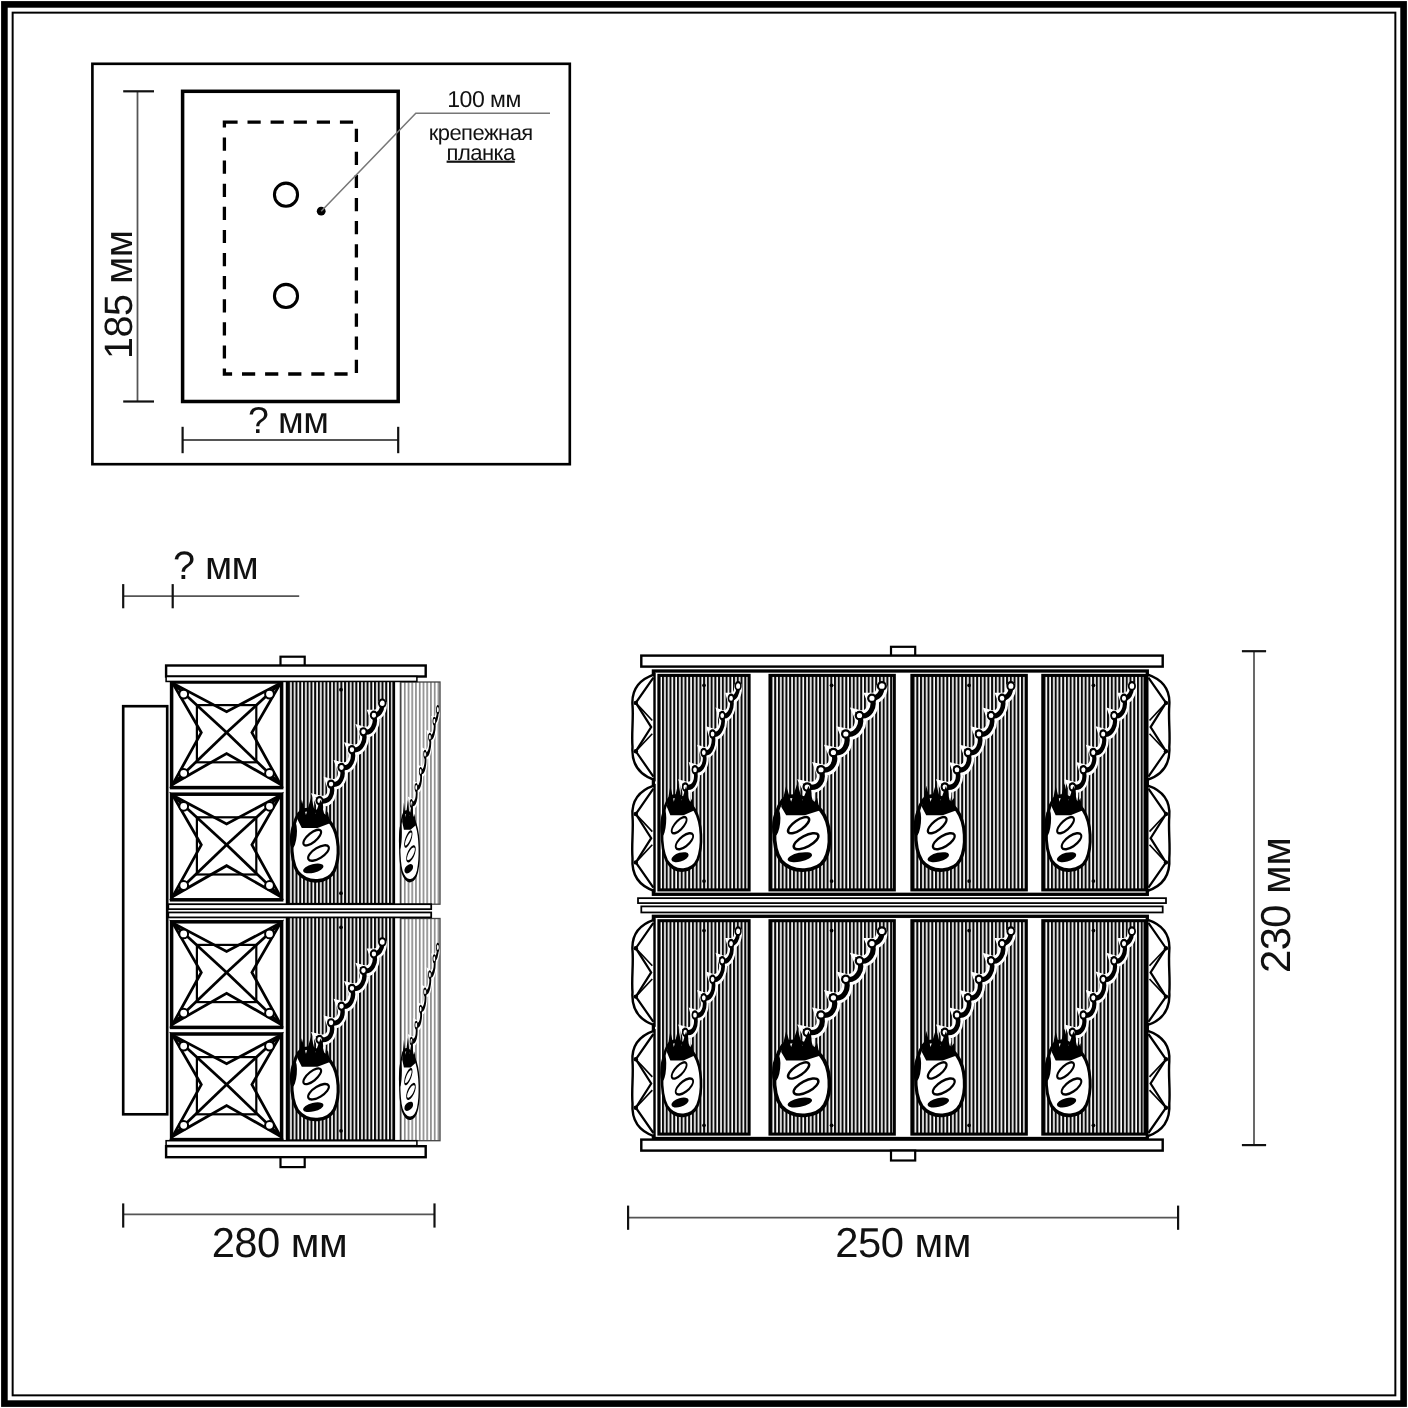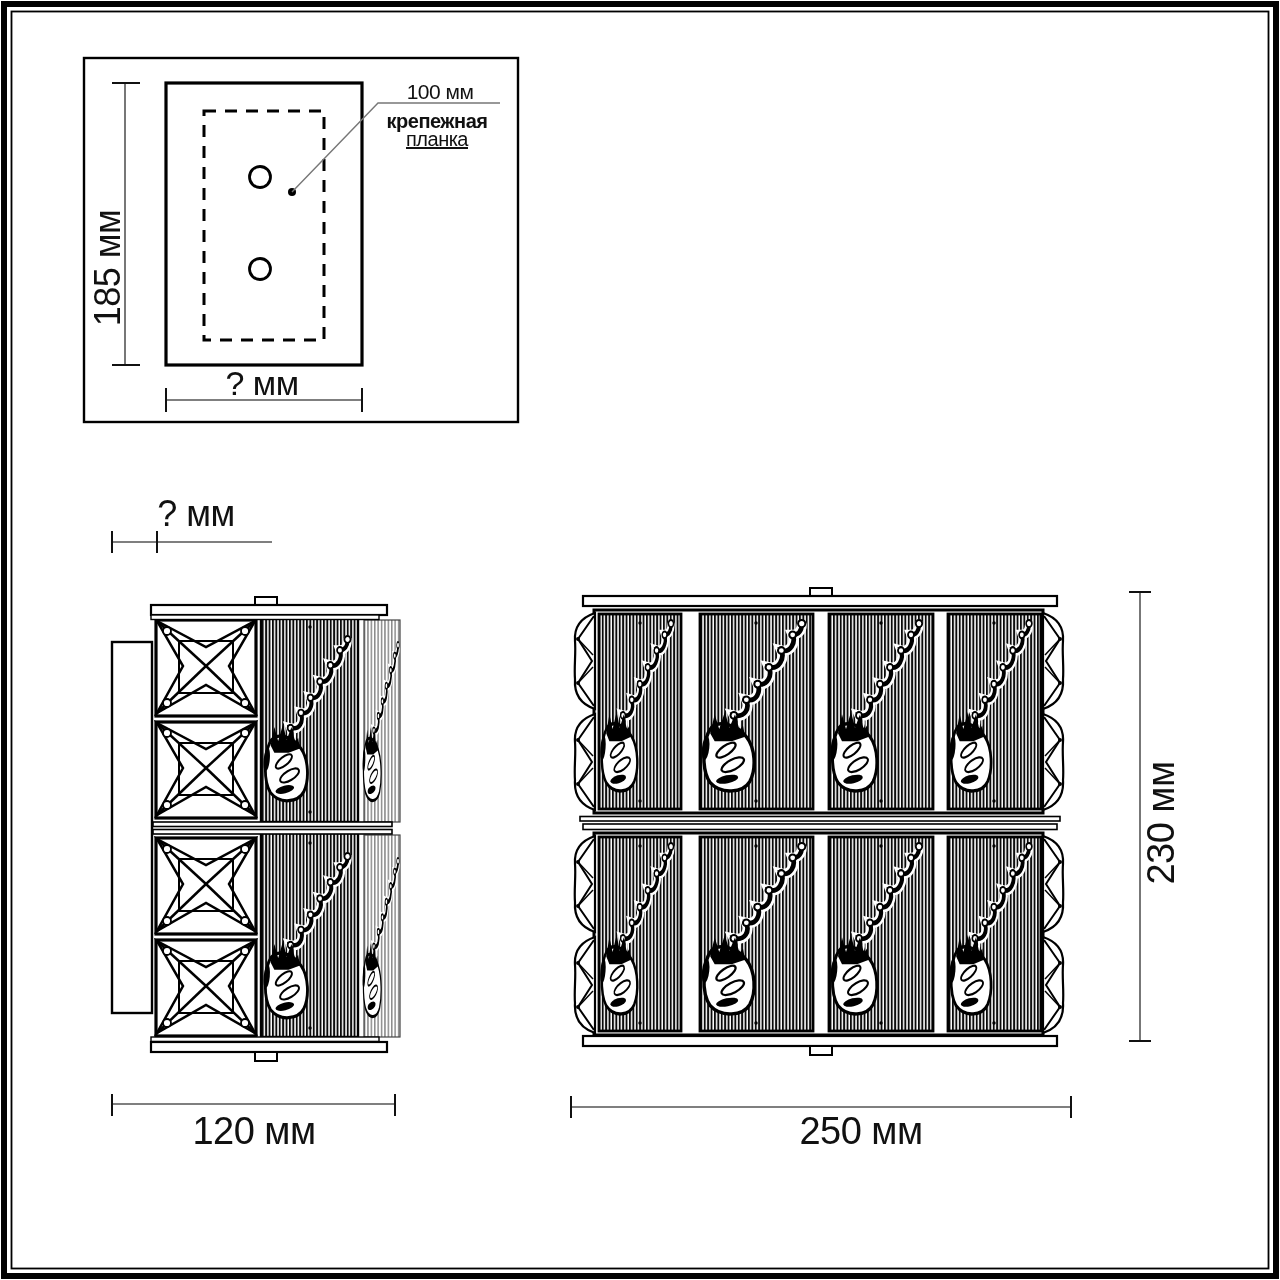--- a/index.html
+++ b/index.html
@@ -248,24 +248,24 @@
       <line x1="1129" y1="592" x2="1151" y2="592" class="tick"></line>
       <line x1="1129" y1="1041" x2="1151" y2="1041" class="tick"></line>
     </g>
   </svg>
 
   <div class="lbl rot f36" style="left:108px; top:268px;">185 мм</div>
 
   <div class="lbl f34" style="left:262px; top:383px;">? мм</div>
 
   <div class="lbl f21" style="left:440px; top:91px;">100 мм</div>
-  <div class="lbl f20" style="left:437px; top:121px;font-weight:bold;">крепежная</div>
+  <div class="lbl f20" style="left:437px; top:121px;">крепежная</div>
   <div class="lbl f20" style="left:437px; top:139px;text-decoration:underline;">планка</div>
 
   <div class="lbl f36" style="left:196px; top:514px;">? мм</div>
 
-  <div class="lbl f38" style="left:254px; top:1131px;">120 мм</div>
-
-  <div class="lbl f38" style="left:821px; top:1131px;margin-left:40px;">250 мм</div>
+  <div class="lbl f38" style="left:254px; top:1131px;">280 мм</div>
+
+  <div class="lbl f38" style="left:821px; top:1131px;">250 мм</div>
 
   <div class="lbl rot f38" style="left:1161px; top:823px;">230 мм</div>
 
 </div>
 
 </body></html>

